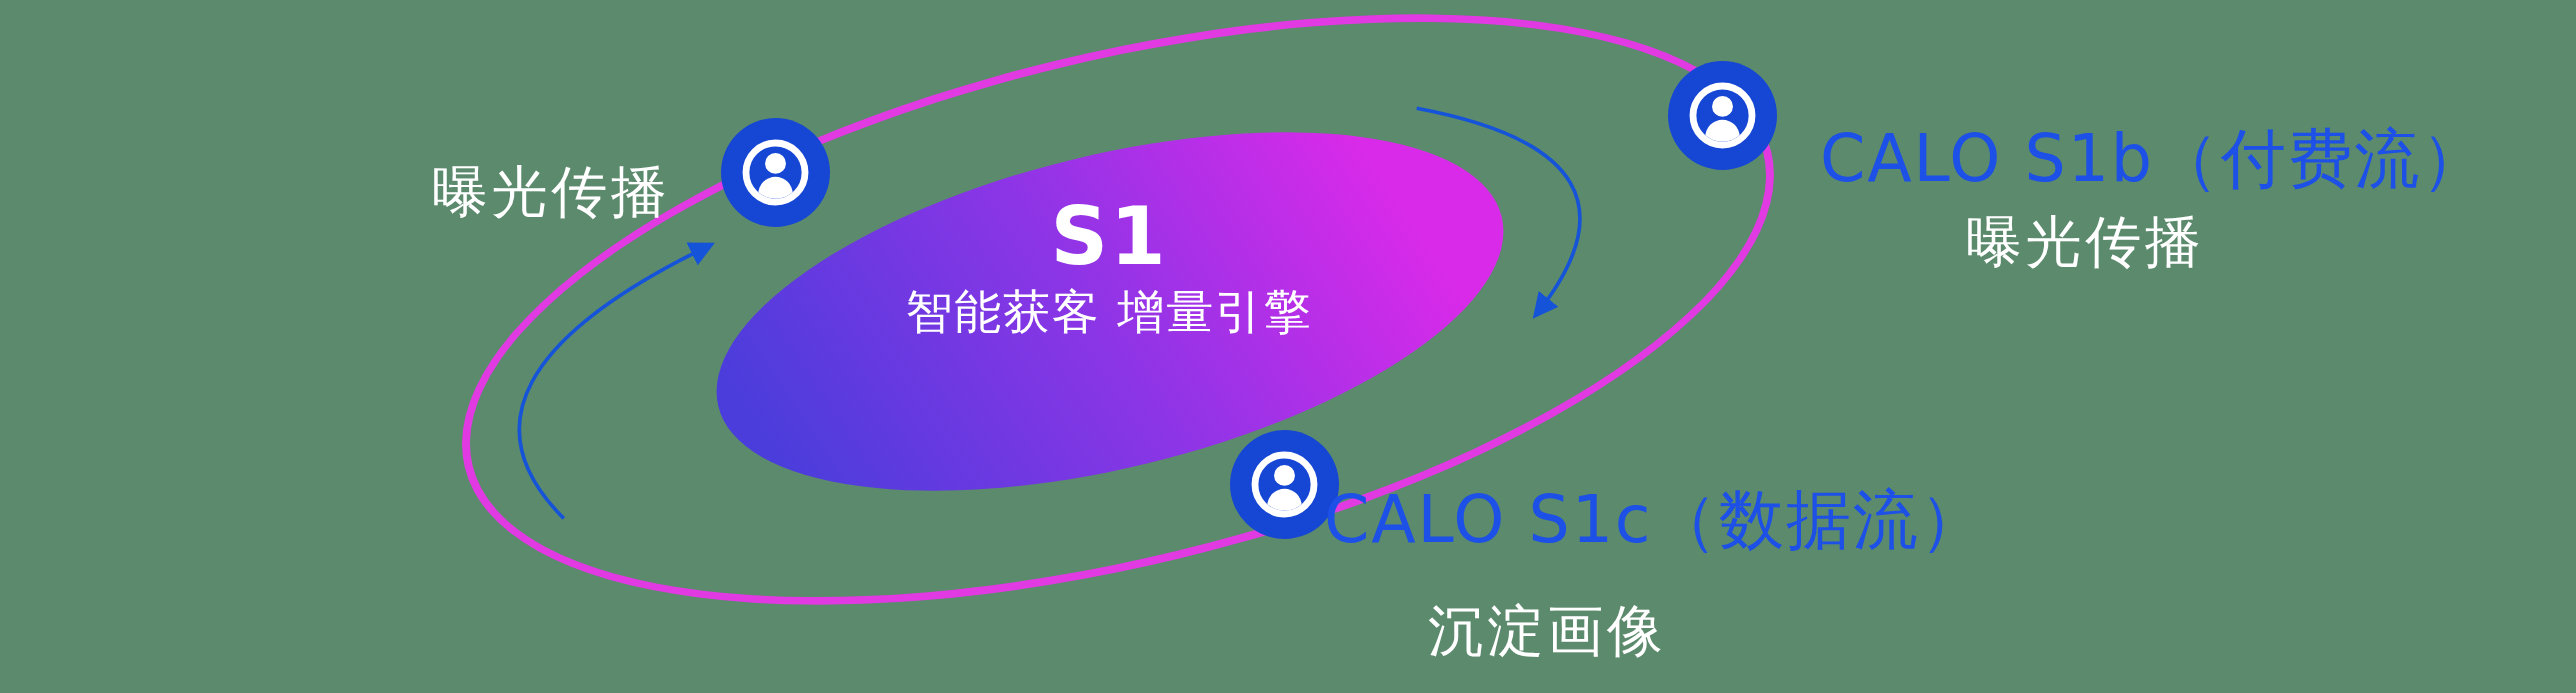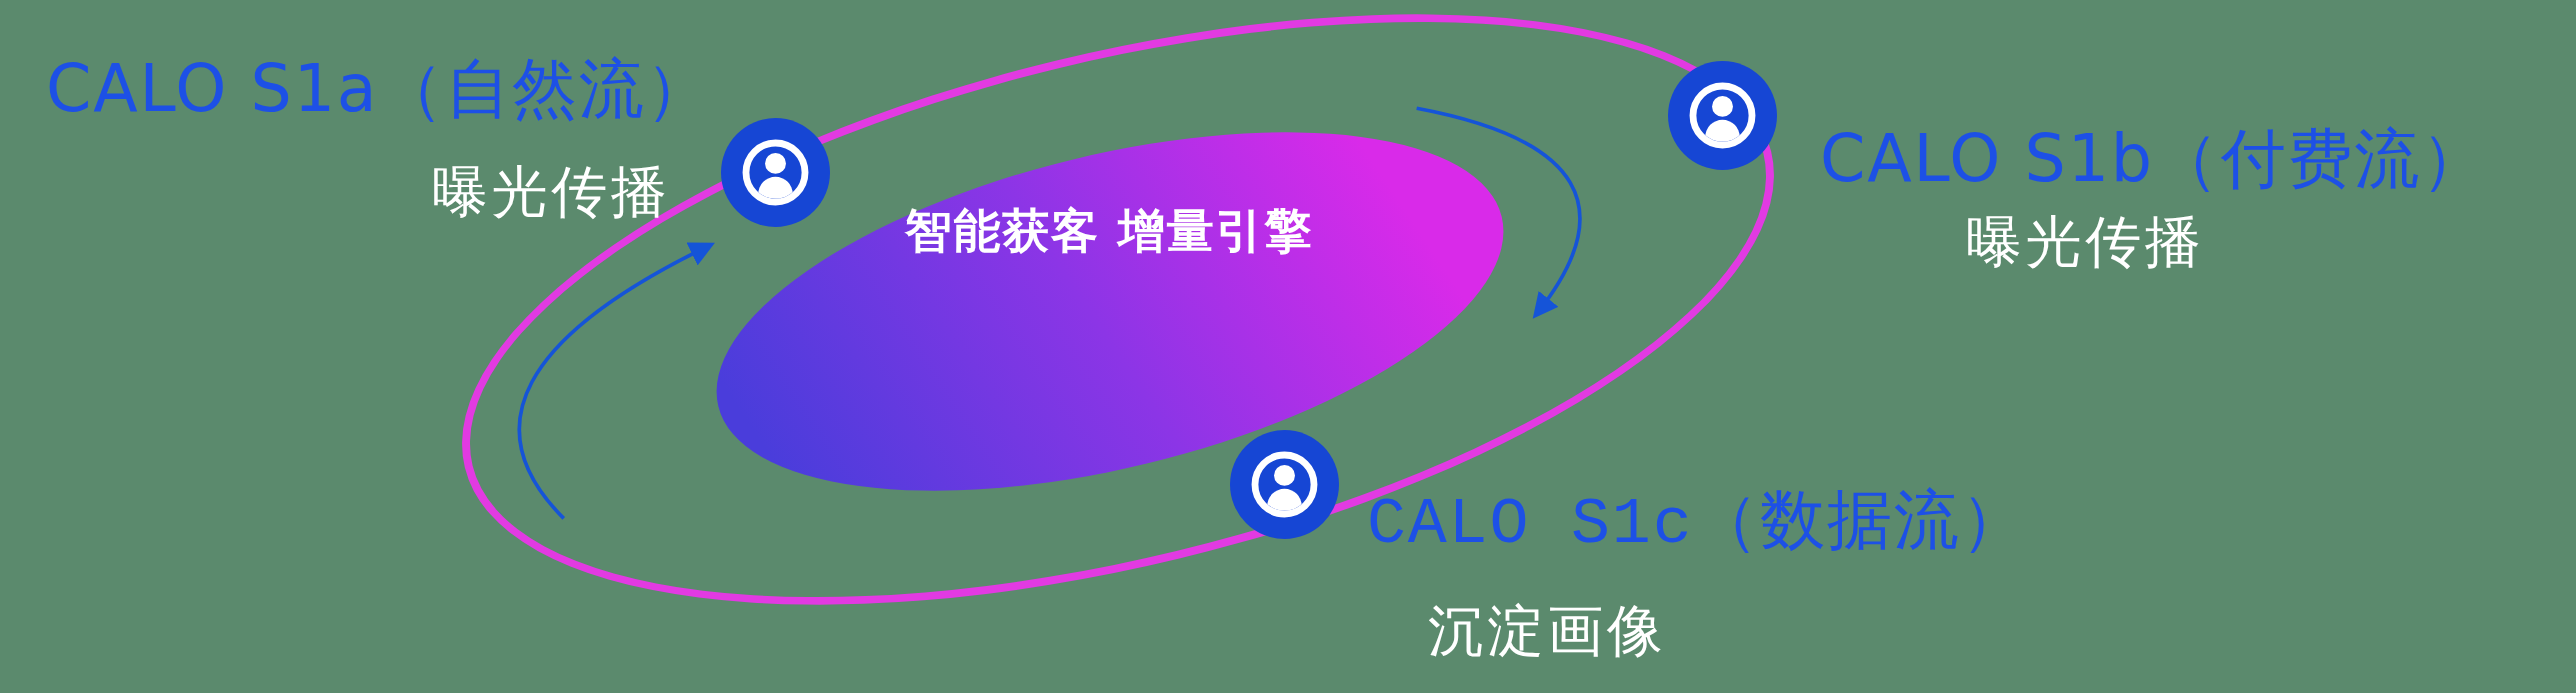--- a/index.html
+++ b/index.html
@@ -33,21 +33,21 @@
   .core-text{
     position:absolute;
     left:791px;top:193px;width:636px;
     text-align:center;
     color:var(--text-white,#fff);
   }
   .core-title{
     font-size:80px;font-weight:600;line-height:87px;letter-spacing:1.8px;
   }
   .core-sub{
-    font-size:47px;font-weight:700;margin-top:7px;letter-spacing:1.8px;
+    font-size:47px;font-weight:400;margin-top:1px;letter-spacing:1.8px;
   }
   .node{
     position:absolute;
     width:109px;height:109px;border-radius:50%;
     background:var(--node-blue,#1646d4);
     display:flex;align-items:center;justify-content:center;
   }
   .person-svg{width:109px;height:109px;}
   .heading{
     position:absolute;
@@ -84,20 +84,21 @@
           <circle class="icon-fill" cx="24" cy="33.5" r="7.6"></circle>
         </g>
       </g>
     </defs>
   </svg>
 
   <div class="orbit-ring"></div>
 
   <div class="core"></div>
   <div class="core-text">
+    <div class="core-title">S1</div>
     <div class="core-sub">智能获客  增量引擎</div>
   </div>
 
   <svg class="arrows" viewBox="0 0 2833 763">
     <defs>
       <marker id="arrowhead" viewBox="0 0 10 10" refX="7.5" refY="5" markerWidth="7" markerHeight="7" orient="auto-start-reverse">
         <path class="arrow-fill" d="M0 0 L10 5 L0 10 z"></path>
       </marker>
     </defs>
     <path class="flow-path" d="M 620 570 Q 470 420 780 270" marker-end="url(#arrowhead)"></path>
@@ -113,23 +114,22 @@
     <svg class="person-svg" viewBox="0 0 48 48">
         <use href="#person-glyph"></use>
       </svg>
   </div>
   <div class="node" style="left:1230px;top:430px;">
     <svg class="person-svg" viewBox="0 0 48 48">
         <use href="#person-glyph"></use>
       </svg>
   </div>
 
-  <div class="heading" style="left:46px;top:45px;">CALO S1a（自然流）</div>
   <div class="white-sub" style="left:432px;top:155px;">曝光传播</div>
 
   <div class="heading" style="left:1820px;top:115px;">CALO S1b（付费流）</div>
   <div class="white-sub" style="left:1966px;top:205px;">曝光传播</div>
 
-  <div class="heading" style="left:1367px;top:476px;font-family:Liberation Mono, monospace;">CALO S1c（数据流）</div>
+  <div class="heading" style="left:1324px;top:476px;">CALO S1c（数据流）</div>
   <div class="white-sub" style="left:1428px;top:594px;text-align:center;">沉淀画像</div>
 
 </div>
 
 
 </body></html>

